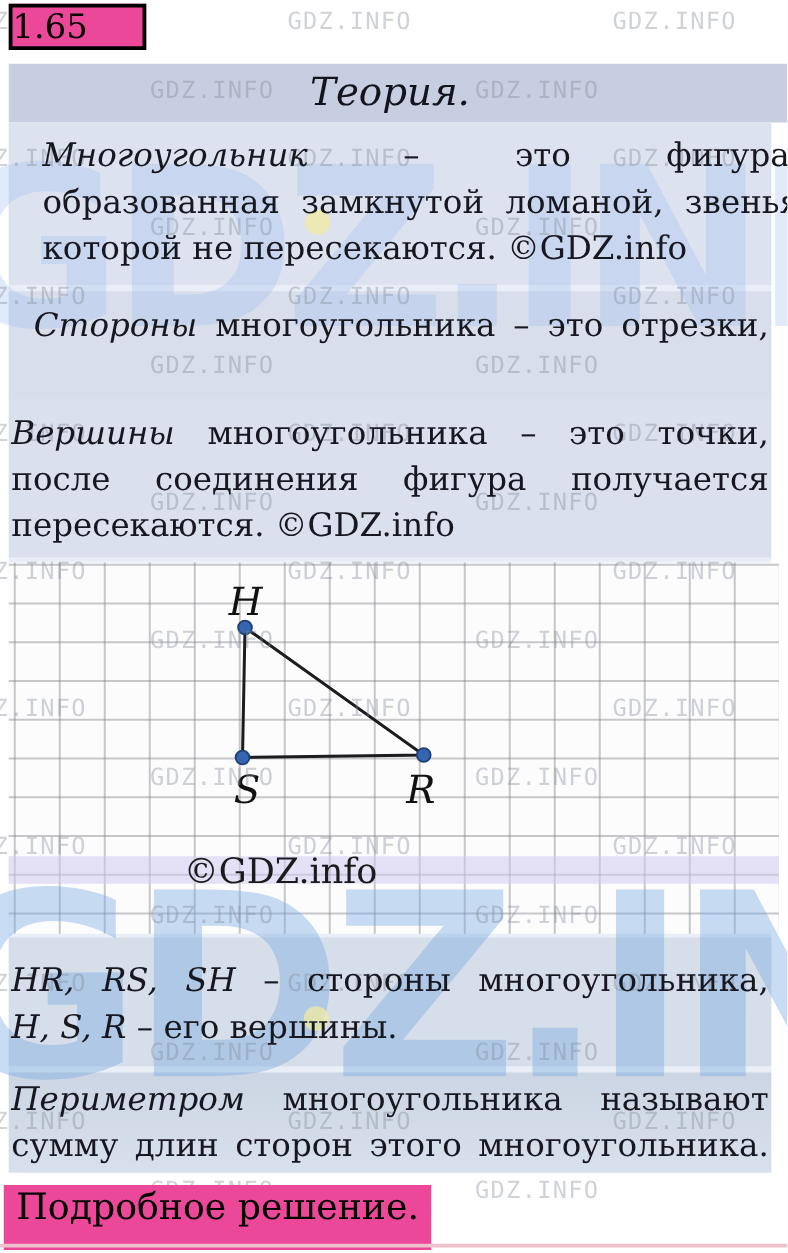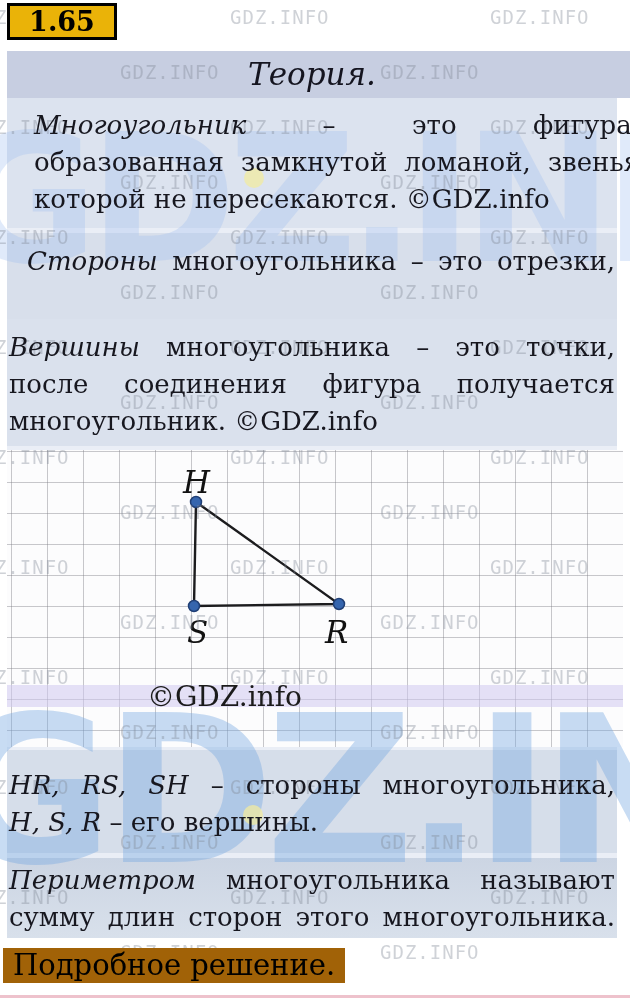--- a/index.html
+++ b/index.html
@@ -18,22 +18,22 @@
   #small-watermarks{ position:absolute; inset:0; z-index:2; pointer-events:none; }
   .wm{
     position:absolute; font-family:"DejaVu Sans Mono","Liberation Mono",monospace;
     font-size:19px; letter-spacing:1px; color:rgba(128,136,150,0.38); white-space:nowrap;
   }
   .dot-accent{ position:absolute; z-index:1; width:20px; height:20px; border-radius:50%;
     background:rgba(242,235,160,0.75); }
   
   #badge{
     position:absolute; z-index:3; left:7px; top:3px; width:110px; height:37px;
-    background:#eab308; border:3px solid #000; box-sizing:border-box;
-    font-weight:bold; font-size:27px; line-height:31px; text-align:center; color:#000;
+    background:#ec4899; border:3px solid #000; box-sizing:border-box;
+    font-weight:normal; font-size:27px; line-height:31px; text-align:left; color:#000;
   }
   
   #header-band{
     position:absolute; z-index:0; left:7px; top:51px; width:623px; height:47px;
     background:#c7cee1;
   }
   #header-title{
     position:absolute; z-index:3; left:7px; top:51px; width:610px; height:65px;
     text-align:center; font-weight:normal; font-style:italic; font-size:31px;
     line-height:47px; color:#14141f;
@@ -75,22 +75,22 @@
   .vlabel{
     position:absolute; z-index:3; font-style:italic; font-size:31px; color:#111;
     font-family:"DejaVu Serif","Liberation Serif",serif;
   }
   #vlabel-H{ left:176px; top:14px; }
   #vlabel-S{ left:180px; top:164px; }
   #vlabel-R{ left:318px; top:164px; }
   #fig-caption{ position:absolute; z-index:3; left:140px; top:230px; font-size:28px; color:#1b1b1b; }
   
   #solution-link{
-    position:absolute; z-index:3; left:3px; top:948px; height:35px;
-    background:#a16207; color:#000; font-size:29px; line-height:34px;
+    position:absolute; z-index:3; left:3px; top:948px; height:52px;
+    background:#ec4899; color:#000; font-size:29px; line-height:34px;
     padding:0 10px; display:inline-block; text-decoration:none; cursor:pointer;text-align:right;
   }
   #bottom-line{ position:absolute; z-index:3; left:0; top:995px; width:630px; height:3px;
     background:#eec2cc; }
 </style>
 </head>
 <body>
 
 <div id="page">
 
@@ -163,21 +163,21 @@
       <div class="tline"><span class="it">Многоугольник</span><span> – это фигура,</span></div>
       <div class="tline"><span>образованная замкнутой ломаной, звенья</span></div>
       <div class="tline left"><span>которой не пересекаются. ©GDZ.info</span></div>
     </div>
   <div class="pblock" id="para2">
       <div class="tline"><span class="it">Стороны</span><span> многоугольника – это отрезки,</span></div>
     </div>
   <div class="pblock" id="para3">
       <div class="tline"><span class="it">Вершины</span><span> многоугольника – это точки,</span></div>
       <div class="tline"><span>после соединения фигура получается</span></div>
-      <div class="tline left"><span>многоугольник. ©GDZ.info</span></div>
+      <div class="tline left"><span>пересекаются. ©GDZ.info</span></div>
     </div>
   <div class="pblock" id="para5">
       <div class="tline"><span class="it">Периметром</span><span> многоугольника называют</span></div>
       <div class="tline"><span>сумму длин сторон этого многоугольника.</span></div>
     </div>
   <div class="pblock" id="para4">
       <div class="tline"><span class="it">HR, RS, SH</span><span> – стороны многоугольника,</span></div>
       <div class="tline left"><span class="it">H, S, R</span><span> – его вершины.</span></div>
     </div>
 

